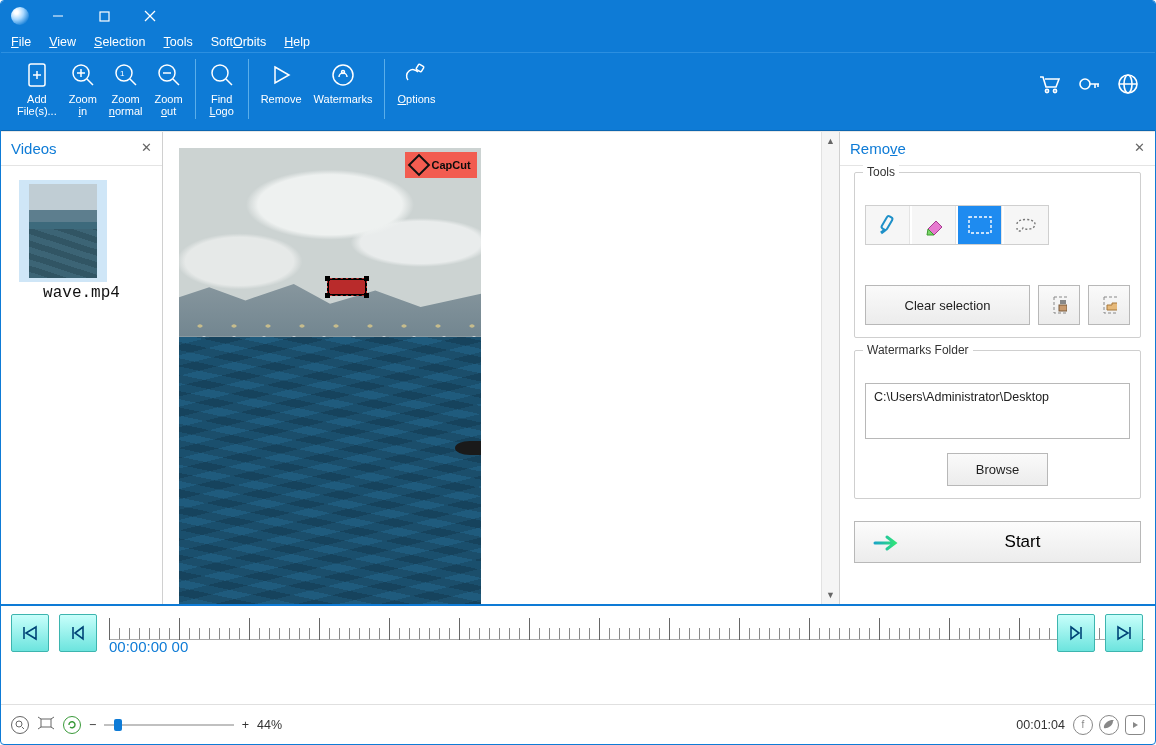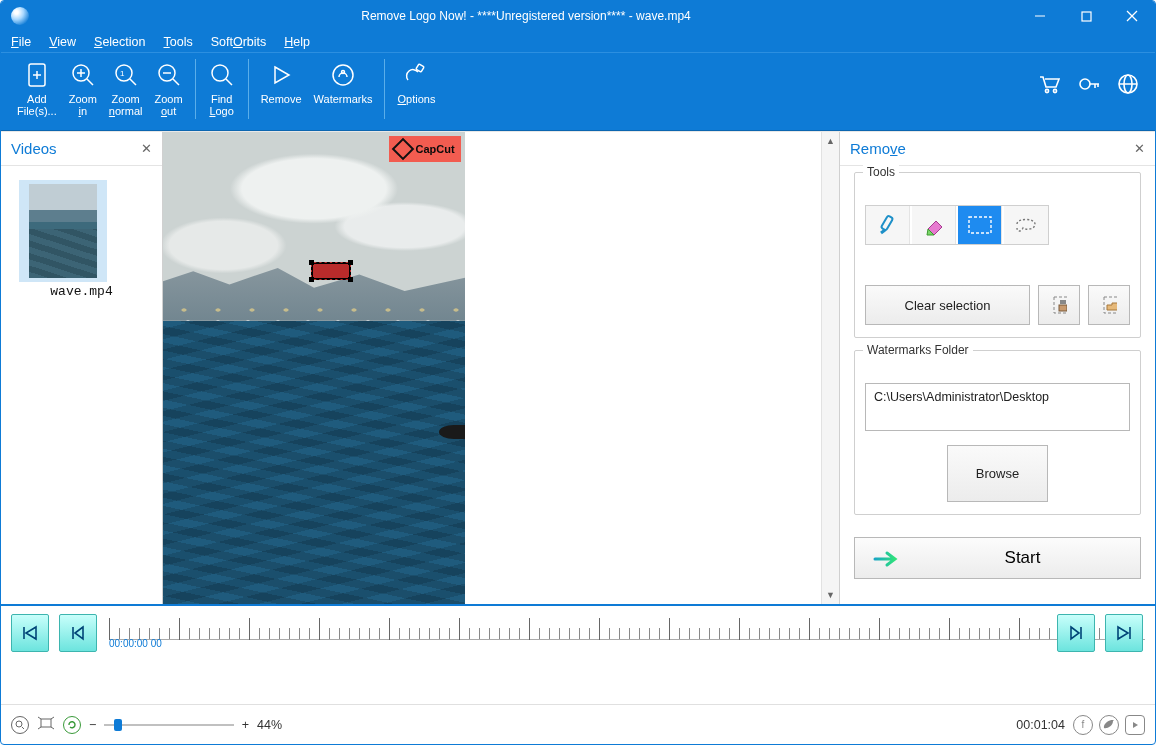--- a/index.html
+++ b/index.html
@@ -24,32 +24,32 @@
   .toolbtn svg { stroke:#fff; fill:none; stroke-width:1.5; }
   .vsep { width:1px; background:#5aaeea; height:60px; margin:0 6px; }
   .toolbar-spacer { flex:1; }
   .right-icons { display:flex; gap:16px; align-items:center; padding-right:6px; margin-top:14px;}
   .right-icons svg { stroke:#fff; fill:none; stroke-width:1.6; }
 
   
   .main { position:absolute; top:130px; bottom:140px; left:0; right:0; display:flex; background:#fff; border-top:1px solid #e8e8e8;}
   
   .videos-panel { width:162px; border-right:1px solid #d0d0d0; background:#fff; }
-  .panel-head { display:flex; align-items:center; padding:8px 10px; border-bottom:1px solid #e4e4e4;}
+  .panel-head { display:flex; padding:8px 10px; border-bottom:1px solid #e4e4e4;}
   .panel-head .title { color:#0e7bd6; font-size:15px; flex:1;}
   .panel-head .close { font-size:13px; color:#666; cursor:default;}
   .thumb-wrap { padding:14px 18px; }
   .thumb { width:88px; height:102px; background:#cfe6f7; padding:4px; display:flex; align-items:center; justify-content:center;}
   .thumb-inner { width:68px; height:94px; background: linear-gradient(#c0cdd4 0 28%, #5d7e8e 28% 40%, #3d6a7c 40% 100%); position:relative; overflow:hidden;}
   .thumb-inner::after { content:""; position:absolute; inset:48% 0 0 0; background: repeating-linear-gradient(18deg,#3c6475 0 6px,#315564 6px 12px);}
-  .thumb-label { font-family: "Courier New", monospace; font-size:13px; text-align:center; margin-top:2px; color:#111;}
+  .thumb-label { font-family: "Courier New", monospace; font-size:16px; text-align:center; margin-top:2px; color:#111;}
 
   
   .video-area { flex:1; position:relative; background:#fff; display:flex;}
-  .video-frame { margin:0; padding:0; width:302px; height:100%; background: linear-gradient(#d8dddb 0 26%, #a9b7b6 26% 40%, #567482 40% 100%); position:relative; overflow:hidden;}
+  .video-frame { margin:16px; padding:0; width:302px; height:100%; background: linear-gradient(#d8dddb 0 26%, #a9b7b6 26% 40%, #567482 40% 100%); position:relative; overflow:hidden;}
   
   .video-frame .sky { position:absolute; top:0; left:0; right:0; height:40%; background:
      radial-gradient(ellipse 120px 50px at 50% 30%, #eef1f0 60%, transparent 70%),
      radial-gradient(ellipse 90px 40px at 20% 60%, #e6e9e8 60%, transparent 70%),
      radial-gradient(ellipse 100px 35px at 80% 50%, #e9ecec 60%, transparent 70%),
      #ccd3d2;
   }
   .video-frame .hills { position:absolute; top:26%; left:0; right:0; height:14%; background: linear-gradient(#8c9aa1,#728690); clip-path: polygon(0 40%, 10% 25%, 22% 45%, 38% 20%, 50% 50%, 65% 30%, 80% 55%, 100% 35%, 100% 100%, 0 100%);}
   .video-frame .boats { position:absolute; top:37%; left:0; right:0; height:10%; background:
      radial-gradient(#fff 2px, transparent 3px) 10px 5px/30px 20px,
@@ -74,58 +74,57 @@
   .group { margin:6px 14px 12px 14px; border:1px solid #cfcfcf; border-radius:2px; padding:32px 10px 12px 10px; position:relative;}
   .group .legend { position:absolute; top:-8px; left:8px; background:#fff; padding:0 4px; font-size:12px; color:#333;}
   .tool-icons { display:flex; gap:2px; border:1px solid #cfcfcf; width:fit-content;}
   .tool-icons .titem { width:44px; height:38px; display:flex;align-items:center;justify-content:center; border-right:1px solid #e4e4e4; background:#f6f6f6;}
   .tool-icons .titem:last-child{border-right:none;}
   .tool-icons .titem.active { background:#1e8bf0;}
   .clear-row { display:flex; gap:8px; margin-top:40px;}
   .btn-std { background: linear-gradient(#fafafa,#ececec); border:1px solid #b8b8b8; font-size:13px; padding:8px 12px; color:#222; cursor:default;}
   .clear-row .clear { flex:1;}
   .iconbtn { width:42px; display:flex;align-items:center;justify-content:center;}
-  .dest-input { width:100%; height:48px; border:1px solid #b8b8b8; padding:6px 8px; font-size:12.5px; color:#222; resize:none; }
+  .dest-input { width:100%; height:56px; border:1px solid #b8b8b8; padding:6px 8px; font-size:12.5px; color:#222; resize:none; }
   .browse-row { text-align:center; margin-top:10px;}
   .start-btn { display:flex; align-items:center; gap:28px; padding:10px 18px; border:1px solid #b8b8b8; background:linear-gradient(#fcfcfc,#ececec); font-size:17px;}
   .start-btn .arrow-ico { width:22px;height:16px;}
 
   
   .timeline { position:absolute; bottom:40px; left:0; right:0; height:100px; border-top:2px solid #0e7bd6; background:#fff;}
   .tl-top { height:60px; display:flex; align-items:flex-start; padding:8px 10px; gap:12px;}
   .play-btn { width:38px; height:38px; background:linear-gradient(#c8fffb,#6ce4de); border:1px solid #3db5af; border-radius:2px; display:flex;align-items:center;justify-content:center;}
   .play-btn svg { stroke:#047; stroke-width:1.6; fill:none;}
   .tl-track { flex:1; position:relative; margin-top:2px;}
   .ruler { height:24px; border-bottom:1px solid #aaa; position:relative; background:
      repeating-linear-gradient(to right, #888 0 1px, transparent 1px 10px);
      background-position: 0 12px; background-size: 10px 12px; background-repeat:repeat-x;}
   .ruler::before { content:""; position:absolute; left:0;right:0;top:2px;height:22px;
      background: repeating-linear-gradient(to right, #666 0 1px, transparent 1px 70px);}
-  .timecode { position:absolute; top:22px; left:0; font-size:10px; color:#0e7bd6;}
+  .timecode { position:absolute; top:22px; left:0; font-size:15px; color:#0e7bd6;}
   .tl-hint { height:26px; background:#f1f1f1; border:1px solid #dcdcdc; margin:6px 60px 0 118px; display:flex;align-items:center;justify-content:center;font-size:12.5px;color:#222;font-weight:600;}
   .tl-right { position:absolute; right:12px; top:8px; display:flex; gap:10px;}
 
   
   .status { position:absolute; bottom:0; left:0; right:0; height:40px; border-top:1px solid #e0e0e0; display:flex; align-items:center; padding:0 10px; font-size:12.5px; color:#333; gap:8px;}
   .status .circ { width:18px;height:18px;border:1.5px solid #666;border-radius:50%; display:flex;align-items:center;justify-content:center;}
   .status .zoom-slider { width:160px; display:flex; align-items:center; gap:8px;}
   .status .slider { flex:1; height:2px; background:#c0c0c0; position:relative;}
   .status .slider .knob { position:absolute; top:-5px; left:10px; width:8px; height:12px; background:#0e7bd6; border-radius:2px;}
   .status-spacer { flex:1;}
   .social { display:flex; gap:6px; align-items:center;}
   .social .s { width:20px;height:20px;border:1.4px solid #888;border-radius:50%;display:flex;align-items:center;justify-content:center;font-size:10px;color:#888;}
 
   u.key { text-decoration: underline; }
 </style>
 </head>
 <body>
 
 <div class="titlebar">
   <div class="app-icon"></div>
-  <div class="title">Remove Logo Now! - ****Unregistered version**** - wave.mp4</div>
   <div class="controls">
     <div class="btn">
       <svg width="12" height="12">
           <line x1="1" y1="6" x2="11" y2="6" stroke="#fff" stroke-width="1.2"></line>
         </svg>
     </div>
     <div class="btn">
       <svg width="11" height="11">
           <rect x="1" y="1" width="9" height="9" fill="none" stroke="#fff" stroke-width="1.2"></rect>
         </svg>
@@ -336,21 +335,21 @@
               <path d="M6 16 v-5 h5 v-2 h8 l-2 7 z" fill="#e6b97a" stroke="#a6783c"></path>
             </svg>
         </button>
       </div>
     </div>
 
     <div class="group">
       <div class="legend">Watermarks Folder</div>
       <textarea class="dest-input" readonly="" style="">C:\Users\Administrator\Desktop</textarea>
       <div class="browse-row">
-        <button class="btn-std" style="padding:20px 28px">Browse</button>
+        <button class="btn-std" style="padding:8px 28px">Browse</button>
       </div>
     </div>
 
     <div style="margin:22px 14px">
       <button class="start-btn" style="width:100%;justify-content:flex-start">
         <span class="arrow-ico">
           <svg width="26" height="18">
               <defs>
                 <linearGradient id="g1" x1="0" x2="1">
                   <stop offset="0" stop-color="#1aa6c4"></stop>

